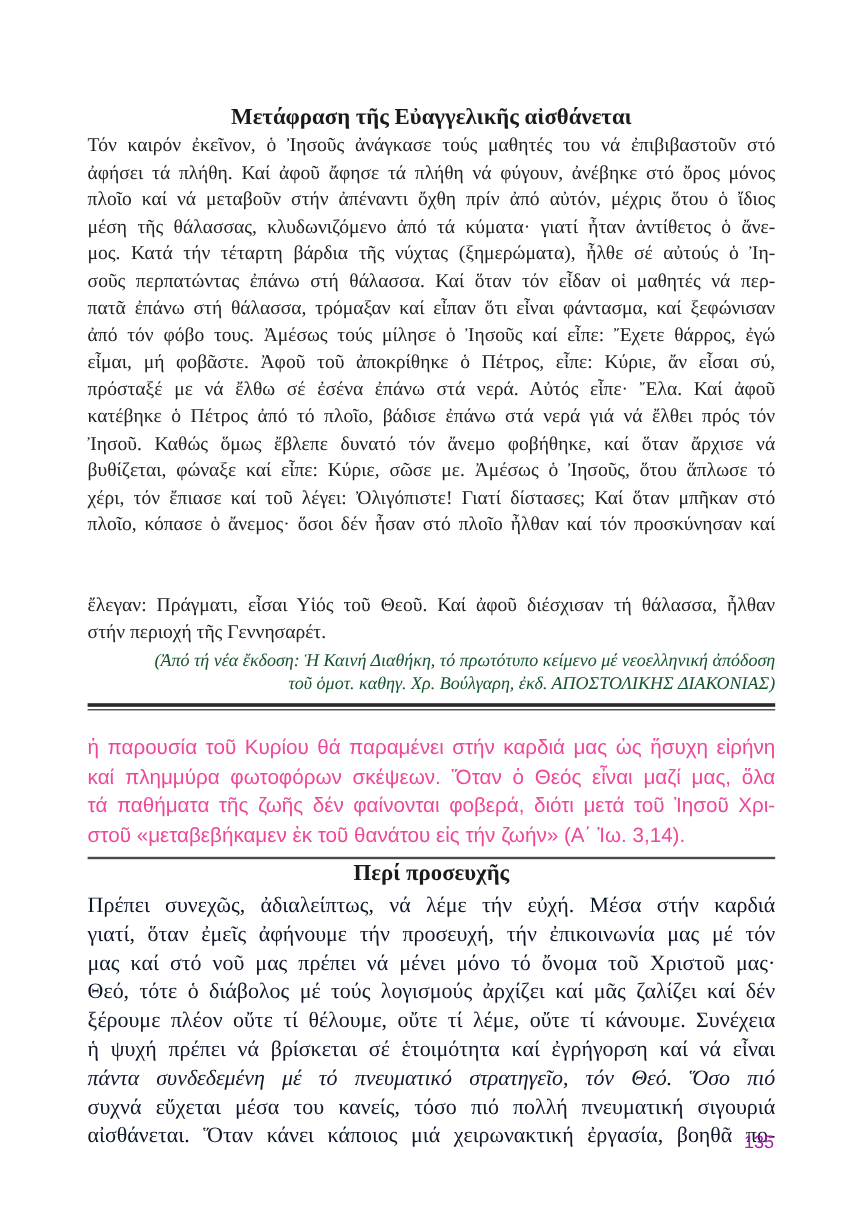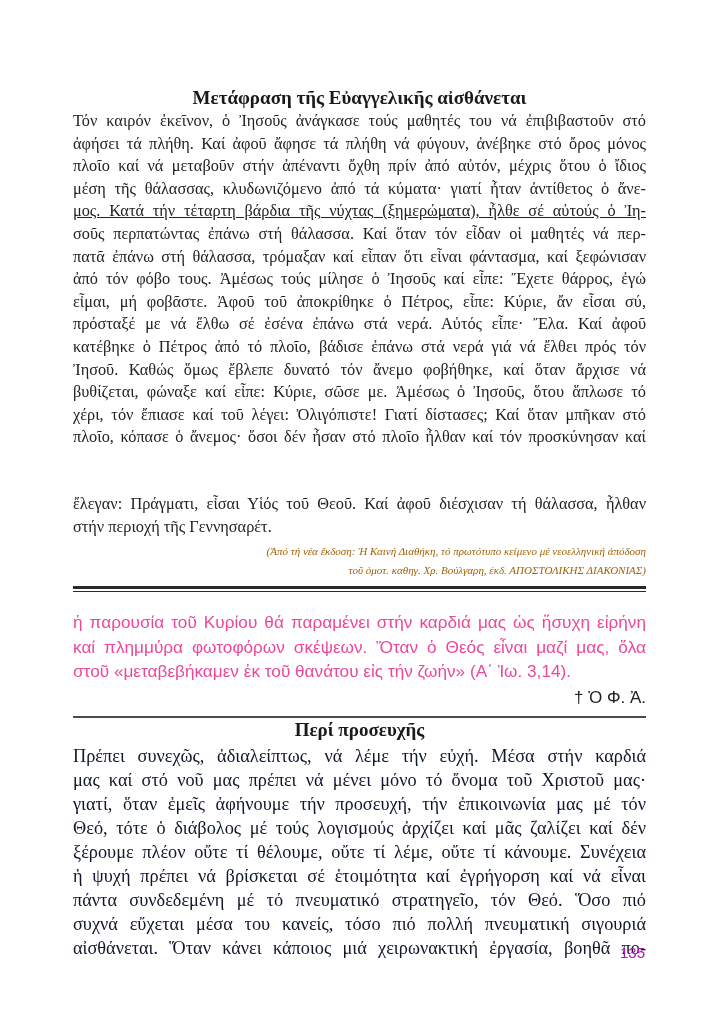--- a/index.html
+++ b/index.html
@@ -15,21 +15,21 @@
   }
   .body1 {
     margin: 0; font-family: "Liberation Serif", "DejaVu Serif", serif;
     font-size: 16.3px; line-height: 22.6px; text-align: justify; color: #222;
   }
   .body1 .line, .body2 .line, .body3 .line { display: block; text-align: justify; text-align-last: justify; white-space: nowrap; }
   .body1 .line.last, .body2 .line.last, .body3 .line.last { text-align-last: left; }
   .source {
     margin: 4px 0 0 0; text-align: right; font-style: italic;
     font-family: "Liberation Serif", "DejaVu Serif", serif;
-    font-size: 11px; line-height: 19px; color: #a16207;
+    font-size: 15px; line-height: 19px; color: #14532d;
   }
   .double-rule { margin-top: 6px; height: 6px; position: relative; }
   .double-rule .r1 { position: absolute; left: 0; right: 0; top: 0; height: 3px; background: #2a2a2a; }
   .double-rule .r2 { position: absolute; left: 0; right: 0; top: 4.5px; height: 1.5px; background: #2a2a2a; }
   .body2 {
     margin-top: 18px; font-family: "Liberation Sans", "DejaVu Sans", sans-serif;
     font-size: 17.2px; line-height: 24.5px; color: #ec4899;
   }
   .signature {
     text-align: right; font-family: "Liberation Sans", "DejaVu Sans", sans-serif;
@@ -52,21 +52,21 @@
 
 <div class="page">
 
   <h2 class="section-title">Μετάφραση τῆς Εὐαγγελικῆς αἰσθάνεται</h2>
 
   <div class="body1">
     <span class="line" style="white-space: nowrap; display: block;">Τόν καιρόν ἐκεῖνον, ὁ Ἰησοῦς ἀνάγκασε τούς μαθητές του νά ἐπιβιβαστοῦν στό</span>
     <span class="line" style="white-space: nowrap; display: block;">ἀφήσει τά πλήθη. Καί ἀφοῦ ἄφησε τά πλήθη νά φύγουν, ἀνέβηκε στό ὄρος μόνος</span>
     <span class="line" style="white-space: nowrap; display: block;">πλοῖο καί νά μεταβοῦν στήν ἀπέναντι ὄχθη πρίν ἀπό αὐτόν, μέχρις ὅτου ὁ ἴδιος</span>
     <span class="line" style="white-space: nowrap; display: block;">μέση τῆς θάλασσας, κλυδωνιζόμενο ἀπό τά κύματα· γιατί ἦταν ἀντίθετος ὁ ἄνε-</span>
-    <span class="line" style="white-space: nowrap; display: block; text-decoration: underline;">μος. Κατά τήν τέταρτη βάρδια τῆς νύχτας (ξημερώματα), ἦλθε σέ αὐτούς ὁ Ἰη-</span>
+    <span class="line" style="white-space: nowrap; display: block;">μος. Κατά τήν τέταρτη βάρδια τῆς νύχτας (ξημερώματα), ἦλθε σέ αὐτούς ὁ Ἰη-</span>
     <span class="line" style="white-space: nowrap; display: block;">σοῦς περπατώντας ἐπάνω στή θάλασσα. Καί ὅταν τόν εἶδαν οἱ μαθητές νά περ-</span>
     <span class="line" style="white-space: nowrap; display: block;">πατᾶ ἐπάνω στή θάλασσα, τρόμαξαν καί εἶπαν ὅτι εἶναι φάντασμα, καί ξεφώνισαν</span>
     <span class="line" style="white-space: nowrap; display: block;">ἀπό τόν φόβο τους. Ἀμέσως τούς μίλησε ὁ Ἰησοῦς καί εἶπε: Ἔχετε θάρρος, ἐγώ</span>
     <span class="line" style="white-space: nowrap; display: block;">εἶμαι, μή φοβᾶστε. Ἀφοῦ τοῦ ἀποκρίθηκε ὁ Πέτρος, εἶπε: Κύριε, ἄν εἶσαι σύ,</span>
     <span class="line" style="white-space: nowrap; display: block;">πρόσταξέ με νά ἔλθω σέ ἐσένα ἐπάνω στά νερά. Αὐτός εἶπε· Ἔλα. Καί ἀφοῦ</span>
     <span class="line" style="white-space: nowrap; display: block;">κατέβηκε ὁ Πέτρος ἀπό τό πλοῖο, βάδισε ἐπάνω στά νερά γιά νά ἔλθει πρός τόν</span>
     <span class="line" style="white-space: nowrap; display: block;">Ἰησοῦ. Καθώς ὅμως ἔβλεπε δυνατό τόν ἄνεμο φοβήθηκε, καί ὅταν ἄρχισε νά</span>
     <span class="line" style="white-space: nowrap; display: block;">βυθίζεται, φώναξε καί εἶπε: Κύριε, σῶσε με. Ἀμέσως ὁ Ἰησοῦς, ὅτου ἅπλωσε τό</span>
     <span class="line" style="white-space: nowrap; display: block;">χέρι, τόν ἔπιασε καί τοῦ λέγει: Ὀλιγόπιστε! Γιατί δίστασες; Καί ὅταν μπῆκαν στό</span>
     <span class="line" style="white-space: nowrap; display: block;">πλοῖο, κόπασε ὁ ἄνεμος· ὅσοι δέν ἦσαν στό πλοῖο ἦλθαν καί τόν προσκύνησαν καί</span>
@@ -80,36 +80,36 @@
   </div>
 
   <div class="double-rule">
     <div class="r1"></div>
     <div class="r2"></div>
   </div>
 
   <div class="body2">
     <span class="line" style="white-space: nowrap; display: block;">ἡ παρουσία τοῦ Κυρίου θά παραμένει στήν καρδιά μας ὡς ἥσυχη εἰρήνη</span>
     <span class="line" style="white-space: nowrap; display: block;">καί πλημμύρα φωτοφόρων σκέψεων. Ὅταν ὁ Θεός εἶναι μαζί μας, ὅλα</span>
+    <span class="line" style="white-space: nowrap; display: block;">τά παθήματα τῆς ζωῆς δέν φαίνονται φοβερά, διότι μετά τοῦ Ἰησοῦ Χρι-</span>
     <span class="line last" style="white-space: nowrap; display: block;">στοῦ «μεταβεβήκαμεν ἐκ τοῦ θανάτου εἰς τήν ζωήν» (Α΄ Ἰω. 3,14).</span>
   </div>
-  <div class="signature">† Ὁ Φ. Ἀ.</div>
 
   <div class="single-rule"></div>
 
   <div class="title2-wrap">
     <h2 class="section-title">Περί προσευχῆς</h2>
   </div>
 
   <div class="body3">
     <span class="line" style="white-space: nowrap; display: block;">Πρέπει συνεχῶς, ἀδιαλείπτως, νά λέμε τήν εὐχή. Μέσα στήν καρδιά</span>
+    <span class="line" style="white-space: nowrap; display: block;">γιατί, ὅταν ἐμεῖς ἀφήνουμε τήν προσευχή, τήν ἐπικοινωνία μας μέ τόν</span>
     <span class="line" style="white-space: nowrap; display: block;">μας καί στό νοῦ μας πρέπει νά μένει μόνο τό ὄνομα τοῦ Χριστοῦ μας·</span>
-    <span class="line" style="white-space: nowrap; display: block;">γιατί, ὅταν ἐμεῖς ἀφήνουμε τήν προσευχή, τήν ἐπικοινωνία μας μέ τόν</span>
     <span class="line" style="white-space: nowrap; display: block;">Θεό, τότε ὁ διάβολος μέ τούς λογισμούς ἀρχίζει καί μᾶς ζαλίζει καί δέν</span>
     <span class="line" style="white-space: nowrap; display: block;">ξέρουμε πλέον οὔτε τί θέλουμε, οὔτε τί λέμε, οὔτε τί κάνουμε. Συνέχεια</span>
     <span class="line" style="white-space: nowrap; display: block;">ἡ ψυχή πρέπει νά βρίσκεται σέ ἑτοιμότητα καί ἐγρήγορση καί νά εἶναι</span>
-    <span class="line" style="white-space: nowrap; display: block;">πάντα συνδεδεμένη μέ τό πνευματικό στρατηγεῖο, τόν Θεό. Ὅσο πιό</span>
+    <span class="line" style="white-space: nowrap; display: block; font-style: italic;">πάντα συνδεδεμένη μέ τό πνευματικό στρατηγεῖο, τόν Θεό. Ὅσο πιό</span>
     <span class="line" style="white-space: nowrap; display: block;">συχνά εὔχεται μέσα του κανείς, τόσο πιό πολλή πνευματική σιγουριά</span>
     <span class="line" style="white-space: nowrap; display: block;">αἰσθάνεται. Ὅταν κάνει κάποιος μιά χειρωνακτική ἐργασία, βοηθᾶ πο-</span>
   </div>
 </div>
 
 <div class="page-number">135</div>
 
 </body></html>

